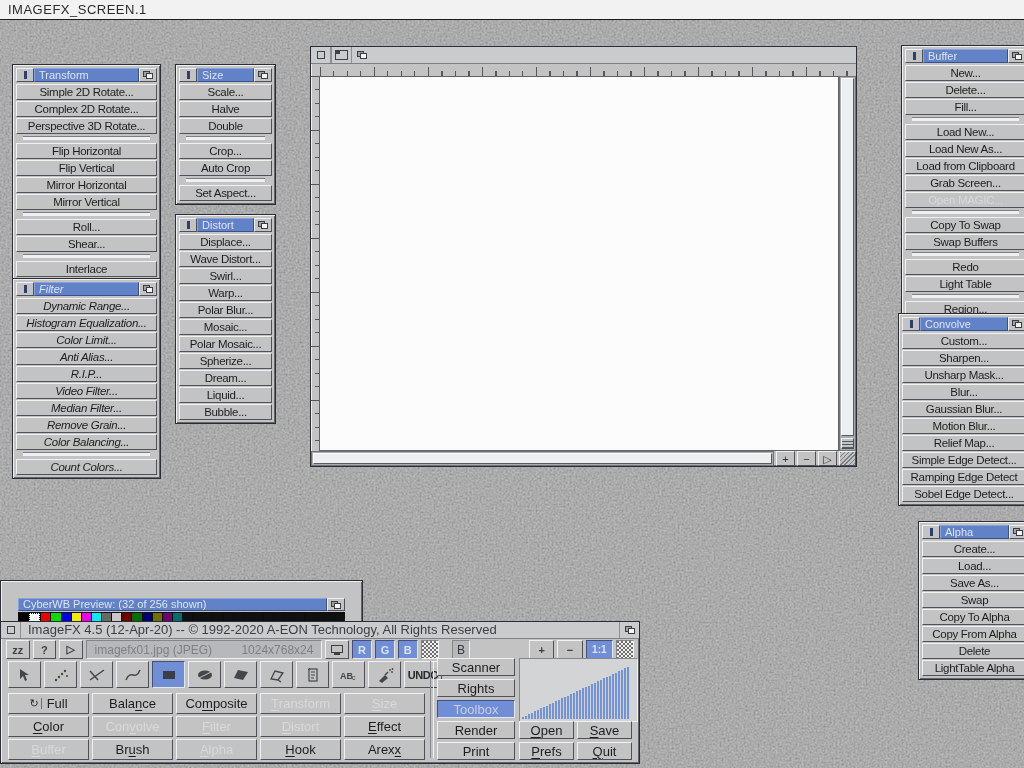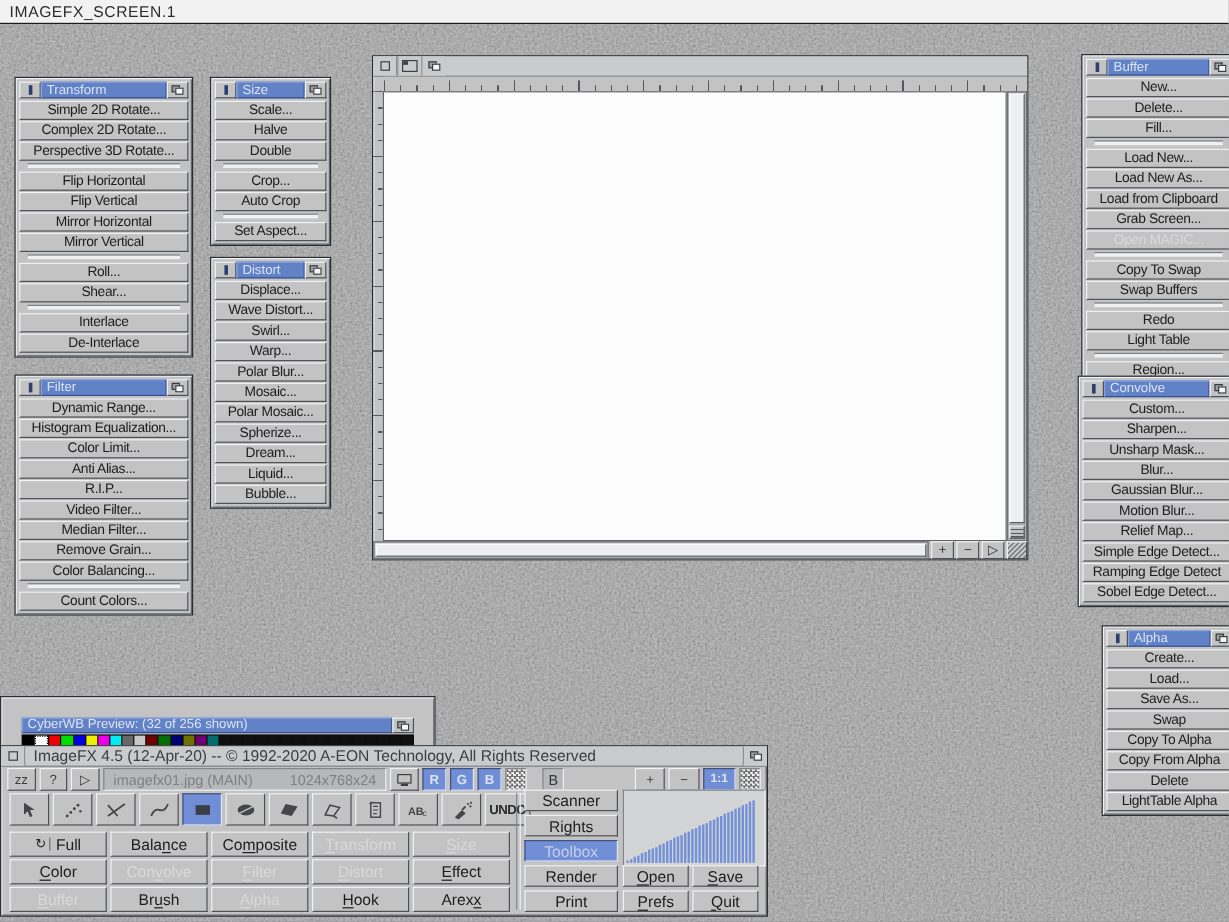--- a/index.html
+++ b/index.html
@@ -52,21 +52,21 @@
     display:flex;align-items:center;justify-content:center;
     cursor:default;user-select:none;
   }
   .pbtn{height:14px;font-size:11.5px;line-height:13px;letter-spacing:-0.3px;white-space:nowrap;overflow:hidden;}
   .ghost{color:#d9d9d9;}
   .psep{height:3px;background:#eef0f2;box-shadow:0 -1px 0 #7c7f83;margin:2px 7px;}
 
   #panel-transform{left:12px;top:64px;width:141px;}
   #panel-size{left:175px;top:64px;width:93px;}
   #panel-distort{left:175px;top:214px;width:93px;}
-  #panel-filter{left:12px;top:312px;width:141px;}
+  #panel-filter{left:12px;top:278px;width:141px;font-style:italic;}
   #panel-buffer{left:901px;top:45px;width:121px;}
   #panel-convolve{left:898px;top:313px;width:124px;}
   #panel-alpha{left:918px;top:521px;width:105px;}
 
   
   .wtitle{
     height:16px;background:#c9cbcd;border-bottom:1px solid #7e8184;
     display:flex;align-items:stretch;flex:0 0 auto;
   }
   .wgad{
@@ -133,21 +133,21 @@
   #palette-window .ptext{font-size:11px;line-height:11px;}
   .swatches{display:flex;background:#0d0d0d;padding:1px;gap:1px;height:11px;}
   .swatch{flex:1;}
   .swatch.sel{border:1px dotted #000;background:#fff;}
 
   
   #toolbar-window{left:0;top:621px;width:638px;height:141px;position:absolute;}
   #toolbar-window .inner{position:relative;width:100%;height:100%;}
 
   .info-row{position:absolute;left:5px;top:18px;right:5px;height:19px;display:flex;gap:3px;align-items:stretch;}
-  .ibtn{font-size:11px;font-weight:normal;color:#3c3e41;}
+  .ibtn{font-size:11px;font-weight:bold;color:#3c3e41;}
   .w24{width:24px;} .w20{width:20px;} .w26{width:26px;} .w28{width:28px;}
   .filedisp{
     width:244px;background:#b6b8ba;color:#7e8184;font-size:12px;
     border:1px solid;border-color:#83878b #eef0f2 #eef0f2 #83878b;
     display:flex;align-items:center;justify-content:space-between;padding:0 8px;
     white-space:nowrap;overflow:hidden;
   }
   .chanbtn{
     width:20px;background:#6f8ed6;color:#dde2f2;font-size:11px;font-weight:bold;
     border:1px solid;border-color:#44507a #e2e6f0 #e2e6f0 #44507a;
@@ -518,21 +518,21 @@
         </span>
     </div>
 
     <div class="info-row">
       <div class="btn ibtn w24">zz</div>
       <div class="btn ibtn w24">?</div>
       <div class="btn ibtn w24">
           <span>▷</span>
         </div>
       <div class="filedisp">
-        <span>imagefx01.jpg (MAIN)</span>
+        <span>imagefx01.jpg (JPEG)</span>
         <span>1024x768x24</span>
       </div>
       <div class="btn w24">
         <span class="monicon">
             <i></i>
             <b></b>
           </span>
       </div>
       <div class="chanbtn">R</div>
       <div class="chanbtn">G</div>

